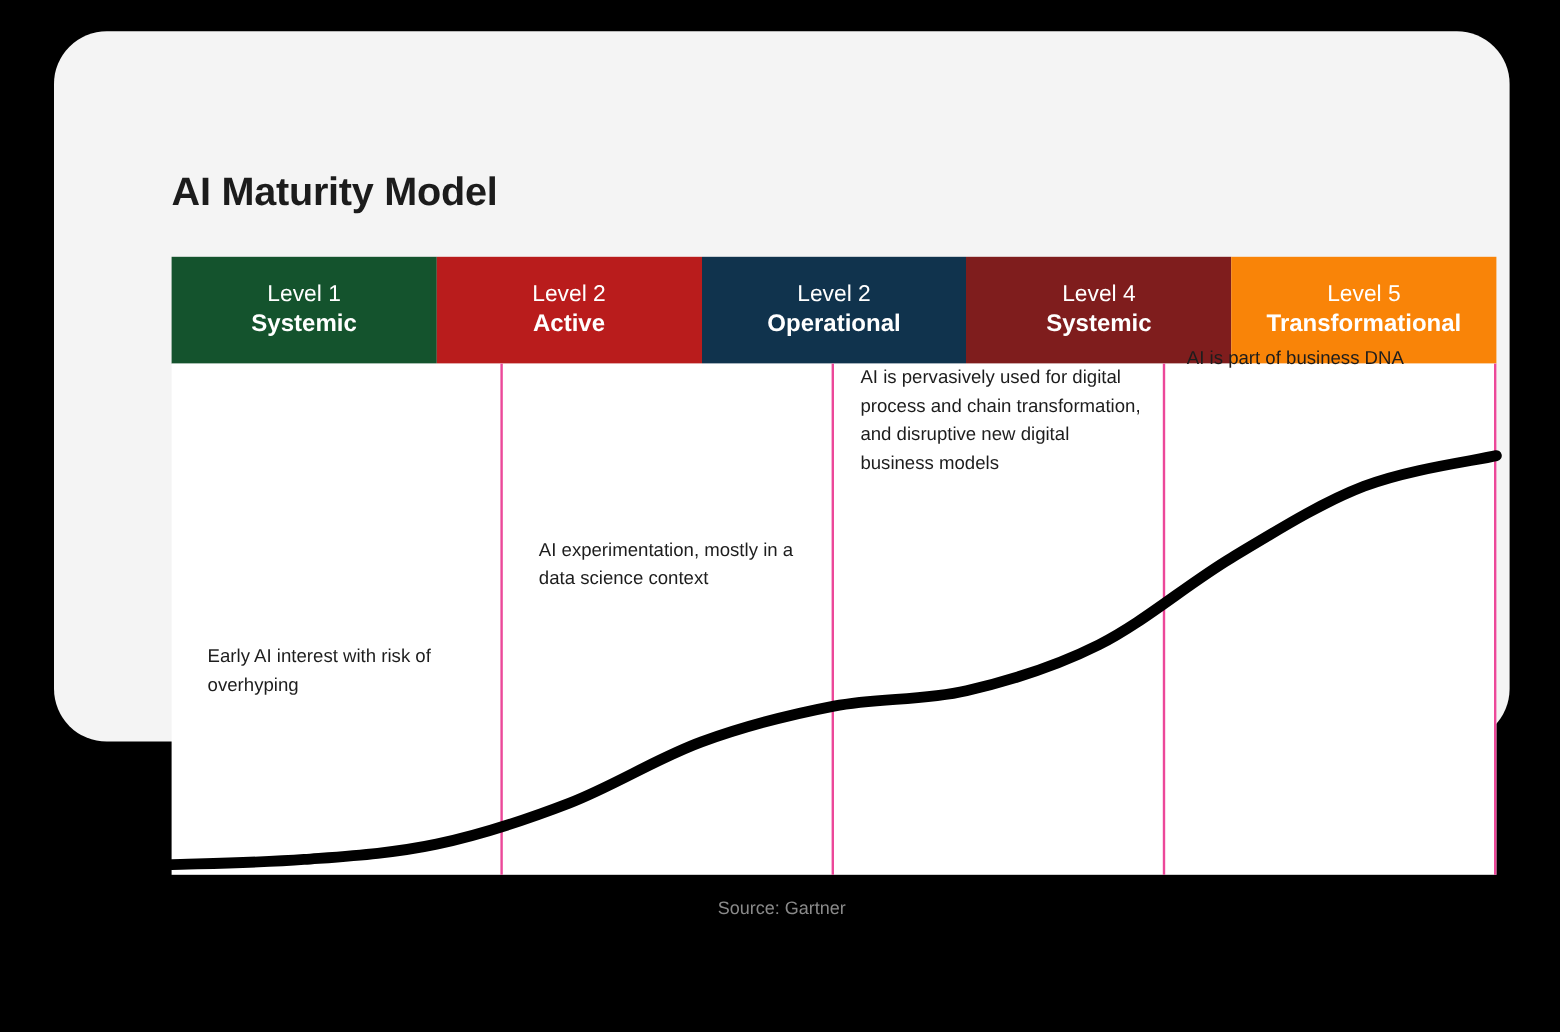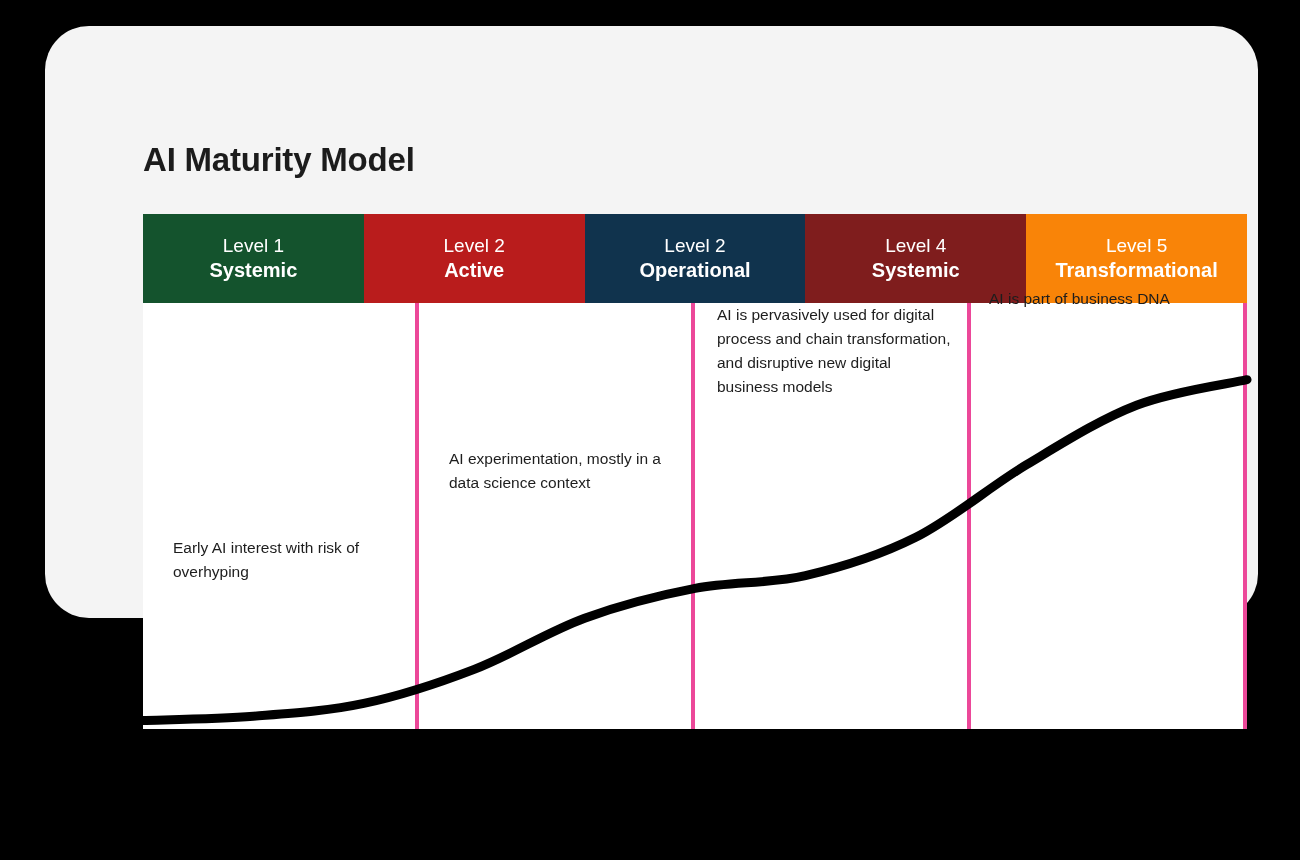--- a/index.html
+++ b/index.html
@@ -81,21 +81,21 @@
     position: relative;
     display: flex;
     width: 100%;
     height: 426px;
     background: #ffffff;
   }
 
   .level-col {
     flex: 1 1 0;
     position: relative;
-    border-right: 4px solid #ec4899;
+    border-right: 2px solid #ec4899;
   }
   .level-col:last-child { border-right: none; }
 
   .col-text {
     position: absolute;
     left: 30px;
     right: 16px;
     font-size: 15.5px;
     line-height: 1.55;
     color: #1d1d1d;
@@ -189,16 +189,17 @@
         </div>
 
         <svg class="curve-layer" viewBox="0 0 1104 426" preserveAspectRatio="none">
           <path id="s-curve-path" fill="none" stroke="#000000" stroke-width="9" stroke-linecap="round" stroke-linejoin="round" d="M0.00,417.48 C18.40,416.77 73.60,416.06 110.40,413.22 C147.20,410.38 184.00,408.25 220.80,400.44 C257.60,392.63 294.40,380.56 331.20,366.36 C368.00,352.16 404.80,328.73 441.60,315.24 C478.40,301.75 515.20,292.52 552.00,285.42 C588.80,278.32 625.60,281.16 662.40,272.64 C699.20,264.12 736.00,252.76 772.80,234.30 C809.60,215.84 846.40,183.89 883.20,161.88 C920.00,139.87 956.80,116.44 993.60,102.24 C1030.40,88.04 1085.60,80.94 1104.00,76.68"></path>
         </svg>
 
       </div>
 
     </div>
 
+    <div class="source">Source: Gartner</div>
 
   </div>
 
 </div>
 
 </body></html>

